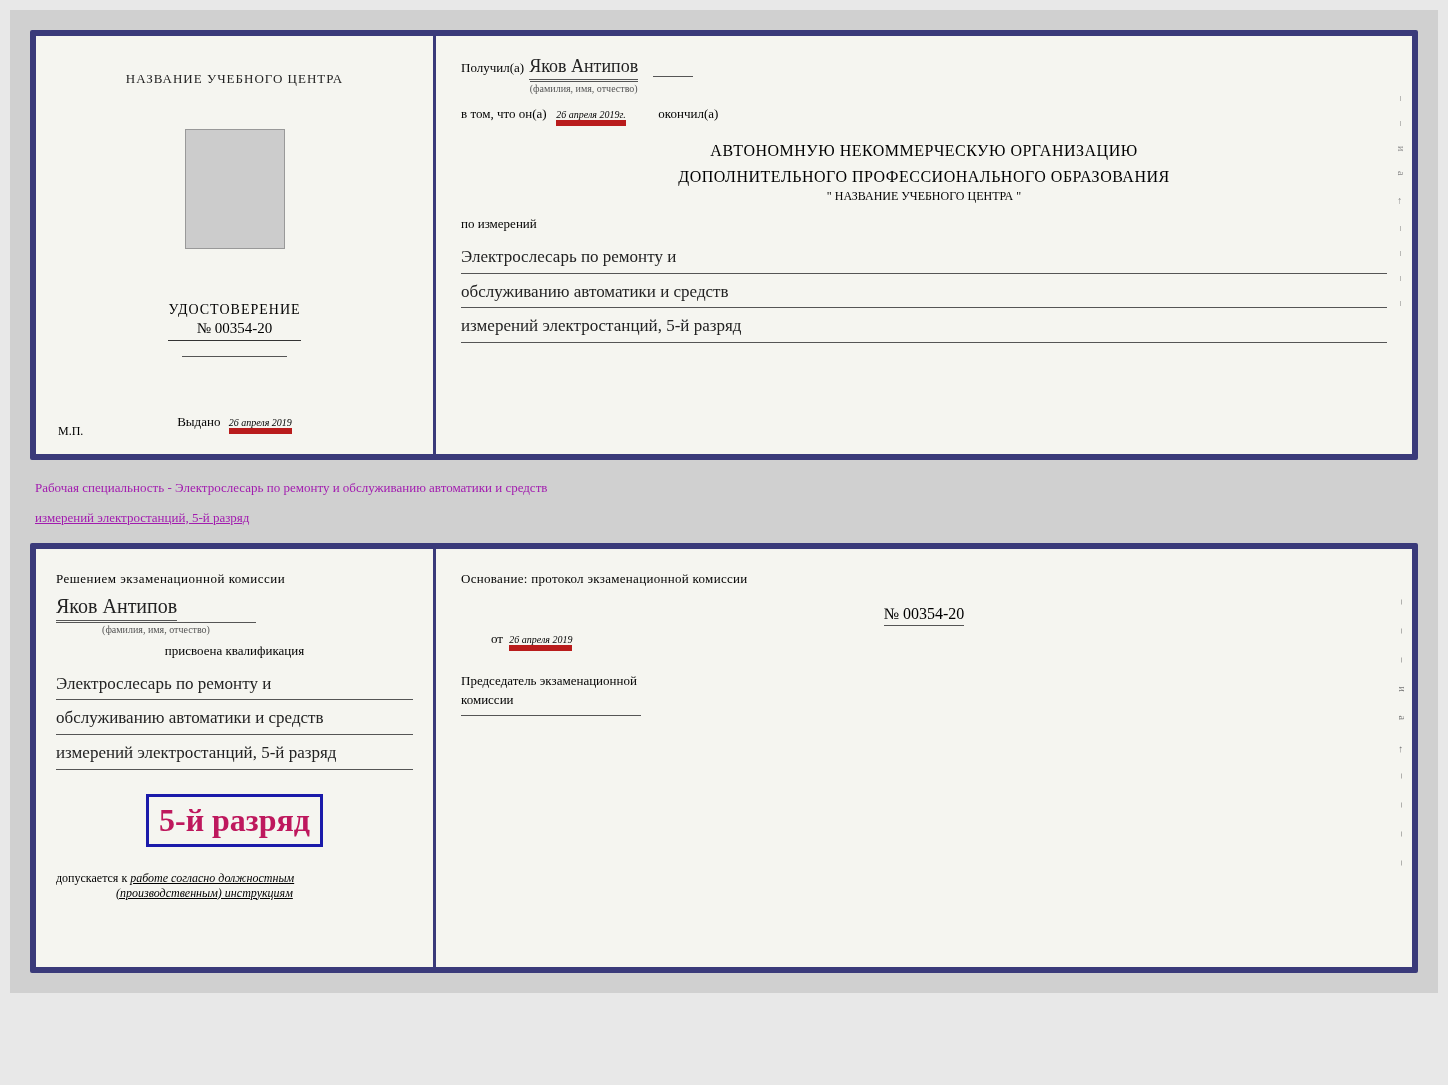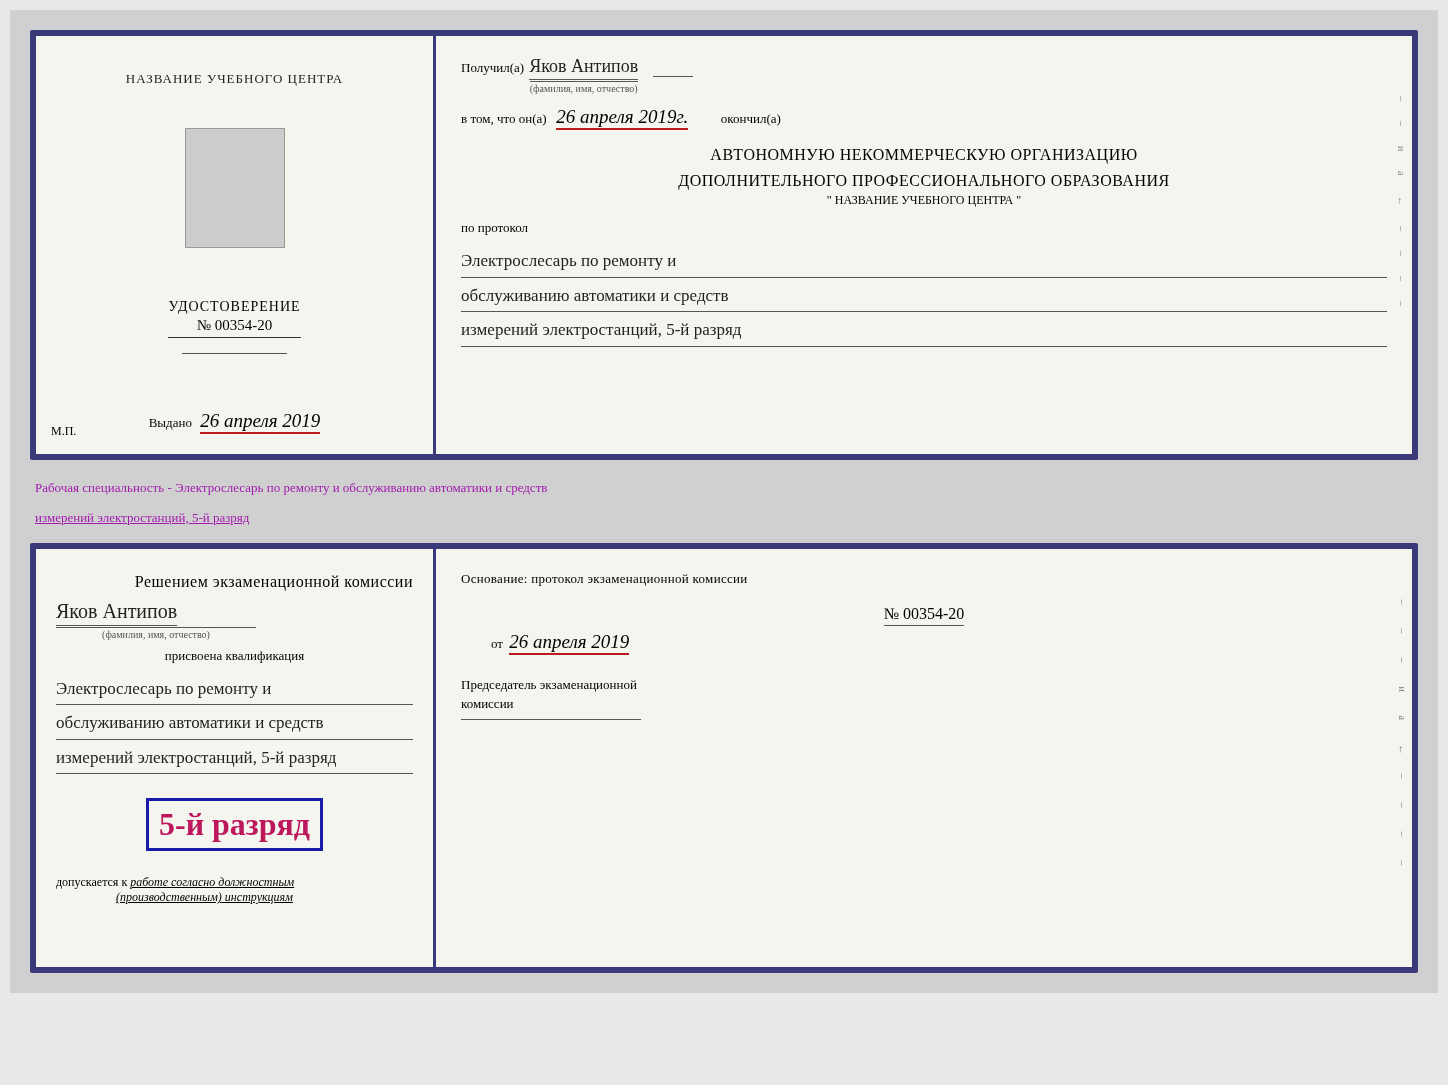--- a/index.html
+++ b/index.html
@@ -79,21 +79,21 @@
 
     .issued-line {
       font-size: 13px;
       margin-top: 20px;
     }
 
     .mp-stamp {
       font-size: 12px;
       position: absolute;
       bottom: 15px;
-      left: 15px;
+      left: 22px;
     }
 
     
     .received-line {
       display: flex;
       align-items: baseline;
       gap: 5px;
       margin-bottom: 5px;
     }
 
@@ -120,23 +120,23 @@
       margin-top: 1px;
     }
 
     .vtom-line {
       font-size: 13px;
       margin: 12px 0 5px 0;
     }
 
     .handwritten-date {
       font-family: 'Segoe Script', 'Brush Script MT', cursive;
-      font-size: 19px;
+      font-size: 10px;
       font-style: italic;
-      border-bottom: 2px solid #b91c1c;
+      border-bottom: 6px solid #b91c1c;
       display: inline-block;
     }
 
     .org-block {
       margin: 12px 0;
     }
 
     .org-text {
       font-size: 16px;
       text-align: center;
@@ -207,23 +207,23 @@
       position: relative;
     }
 
     .bottom-right {
       flex: 1;
       padding: 20px 25px;
       position: relative;
     }
 
     .resolution-text {
-      font-size: 16px;
+      font-size: 13px;
       letter-spacing: 0.5px;
-      text-align: right;
+      text-align: left;
       line-height: 1.6;
     }
 
     .qualification-block {
       margin-top: 10px;
     }
 
     .assigned-text {
       font-size: 13px;
       text-align: center;
@@ -337,21 +337,21 @@
         &nbsp;&nbsp;&nbsp;&nbsp;&nbsp;&nbsp;&nbsp;&nbsp;
         <span>окончил(а)</span>
       </div>
 
       <div class="org-block">
         <div class="org-text">АВТОНОМНУЮ НЕКОММЕРЧЕСКУЮ ОРГАНИЗАЦИЮ</div>
         <div class="org-text">ДОПОЛНИТЕЛЬНОГО ПРОФЕССИОНАЛЬНОГО ОБРАЗОВАНИЯ</div>
         <div class="org-name-quotes">"  НАЗВАНИЕ УЧЕБНОГО ЦЕНТРА  "</div>
       </div>
 
-      <div class="po-professii">по протокол</div>
+      <div class="po-professii">по измерений</div>
 
       <div class="qualification-block">
         <span class="profession-handwritten">Электрослесарь по ремонту и</span>
         <span class="profession-handwritten">обслуживанию автоматики и средств</span>
         <span class="profession-handwritten">измерений электростанций, 5-й разряд</span>
       </div>
 
       <div class="right-decorations">
         <span class="deco-line">–</span>
         <span class="deco-line">–</span>

